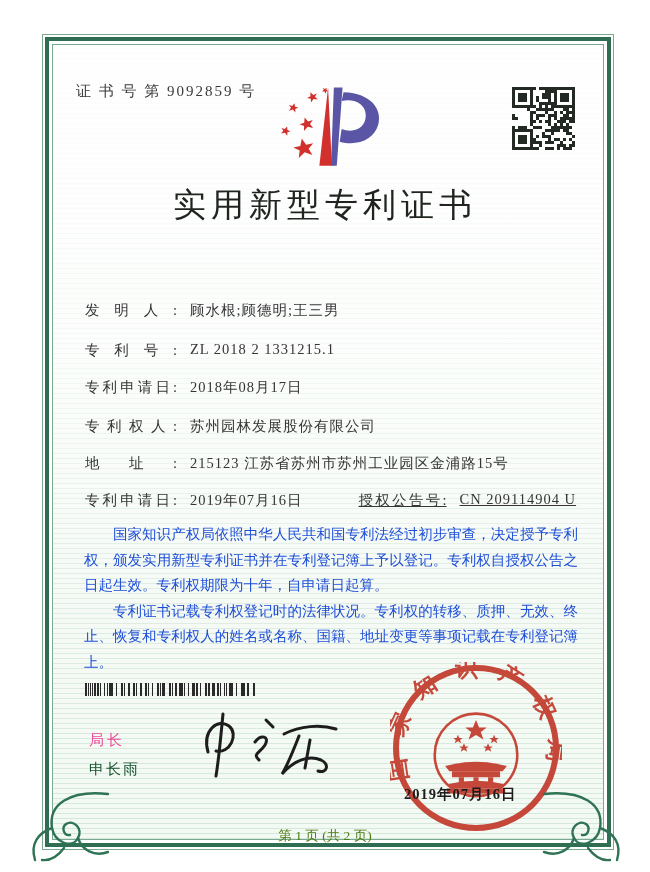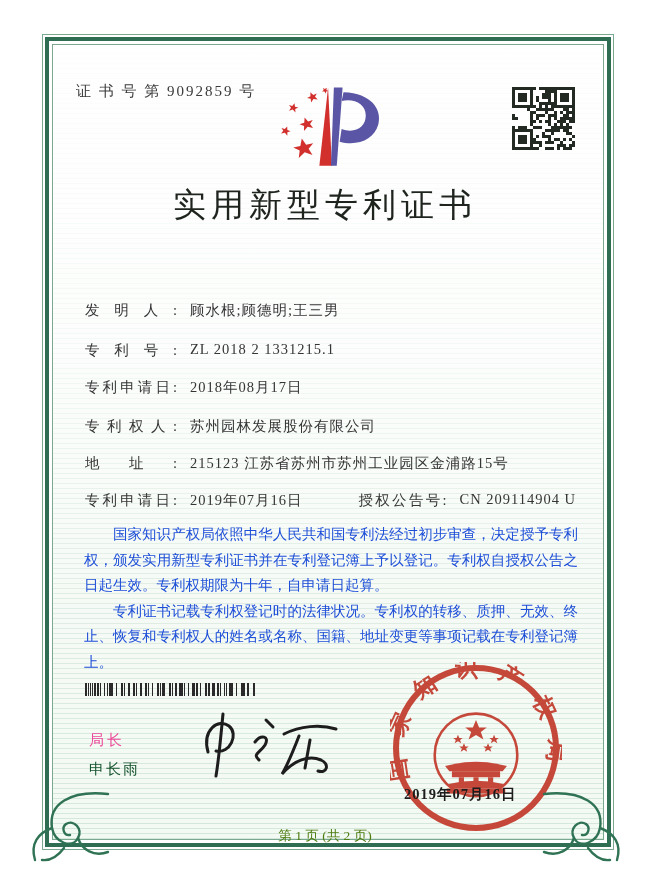--- a/index.html
+++ b/index.html
@@ -22,21 +22,21 @@
   .qr{position:absolute;left:512px;top:87px;width:63px;height:63px;
     display:grid;grid-template-columns:repeat(21,3px);grid-auto-rows:3px;background:#fff;}
   .qr i{display:block;}
   .qr i.on{background:#232a24;}
   .title{position:absolute;left:0;top:183px;width:100%;text-align:center;
     font-size:33px;font-weight:normal;letter-spacing:5px;color:#1f241f;}
   
   .frow{position:absolute;left:85px;display:flex;font-size:14.5px;color:#353535;white-space:nowrap;}
   .flabel{display:inline-block;width:92px;text-align:justify;text-align-last:justify;letter-spacing:0;}
   .fvalue{margin-left:13px;letter-spacing:1px;}
-  .frow2-pair{display:flex;}
+  .frow2-pair{display:flex;text-decoration:underline;}
   .frow2-pair .flabel2{display:inline-block;width:88px;text-align:justify;text-align-last:justify;}
   
   .body-text{position:absolute;left:84px;top:522px;width:494px;font-size:14.5px;
     line-height:25.5px;color:#1d4ed8;text-align:justify;}
   .body-text p{margin:0;text-indent:2em;}
   
   .barcode{position:absolute;left:85px;top:683px;width:170px;height:13px;
     background:
       repeating-linear-gradient(90deg,#2a2a2a 0 2px,transparent 2px 3px,#2a2a2a 3px 4px,transparent 4px 7px,#2a2a2a 7px 8px,transparent 8px 12px),
       repeating-linear-gradient(90deg,transparent 0 5px,#2a2a2a 5px 6px,transparent 6px 9px,#2a2a2a 9px 11px,transparent 11px 17px);}

